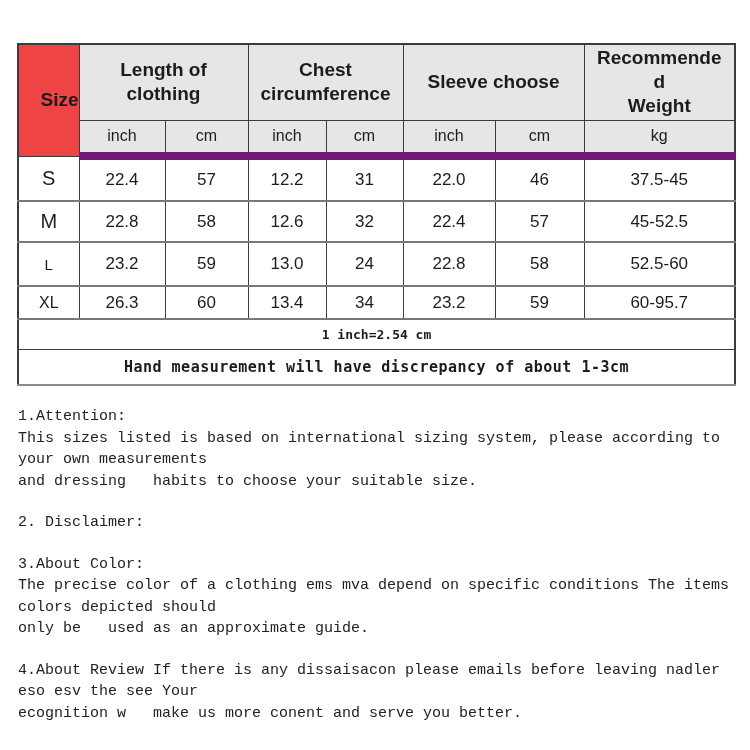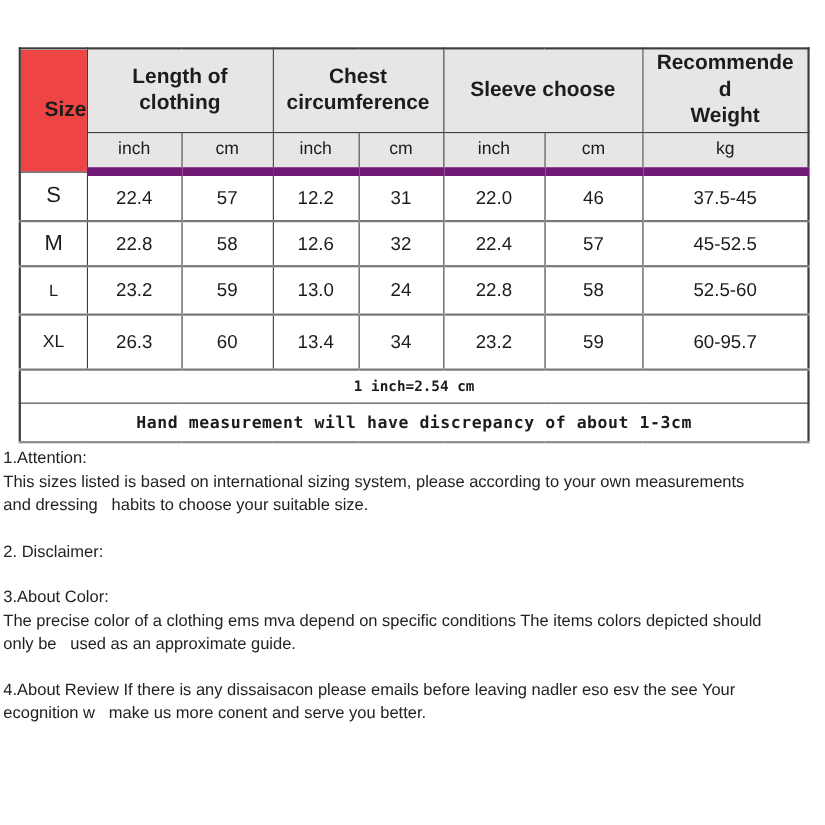--- a/index.html
+++ b/index.html
@@ -68,22 +68,23 @@
   .note-row-1 td, .note-row-2 td {
     font-family: "DejaVu Sans Mono", monospace;
     font-weight: bold;
   }
   .note-row-1 td { font-size: 13px; }
   .note-row-2 td { font-size: 15px; letter-spacing: 0.5px; }
 
   
   .sections {
     position: absolute;
-    left: 3px; top: 406px;
+    left: 18px; top: 406px;
     width: 724px;
+    font-family: Liberation Mono, monospace;
   }
   .section { margin-bottom: 20px; }
   .sec-title, .sec-body {
     font-size: 15px;
     line-height: 21.5px;
     white-space: pre-wrap;
     color: #222222;
   }
 </style>
 </head>
@@ -147,21 +148,21 @@
       <tr class="data-row" style="height:44px">
         <td class="size-cell sz-sm">L</td>
         <td>23.2</td>
         <td>59</td>
         <td>13.0</td>
         <td>24</td>
         <td>22.8</td>
         <td>58</td>
         <td>52.5-60</td>
       </tr>
-      <tr class="data-row" style="height:50px">
+      <tr class="data-row" style="height:33px">
         <td class="size-cell sz-md">XL</td>
         <td>26.3</td>
         <td>60</td>
         <td>13.4</td>
         <td>34</td>
         <td>23.2</td>
         <td>59</td>
         <td>60-95.7</td>
       </tr>
 

